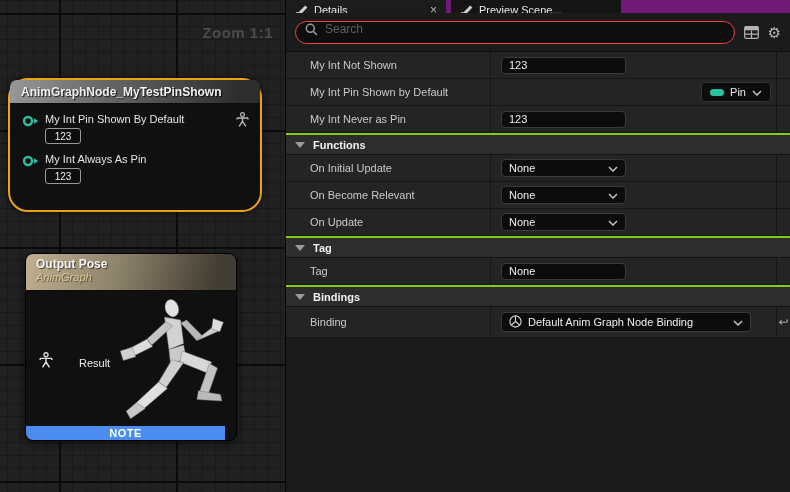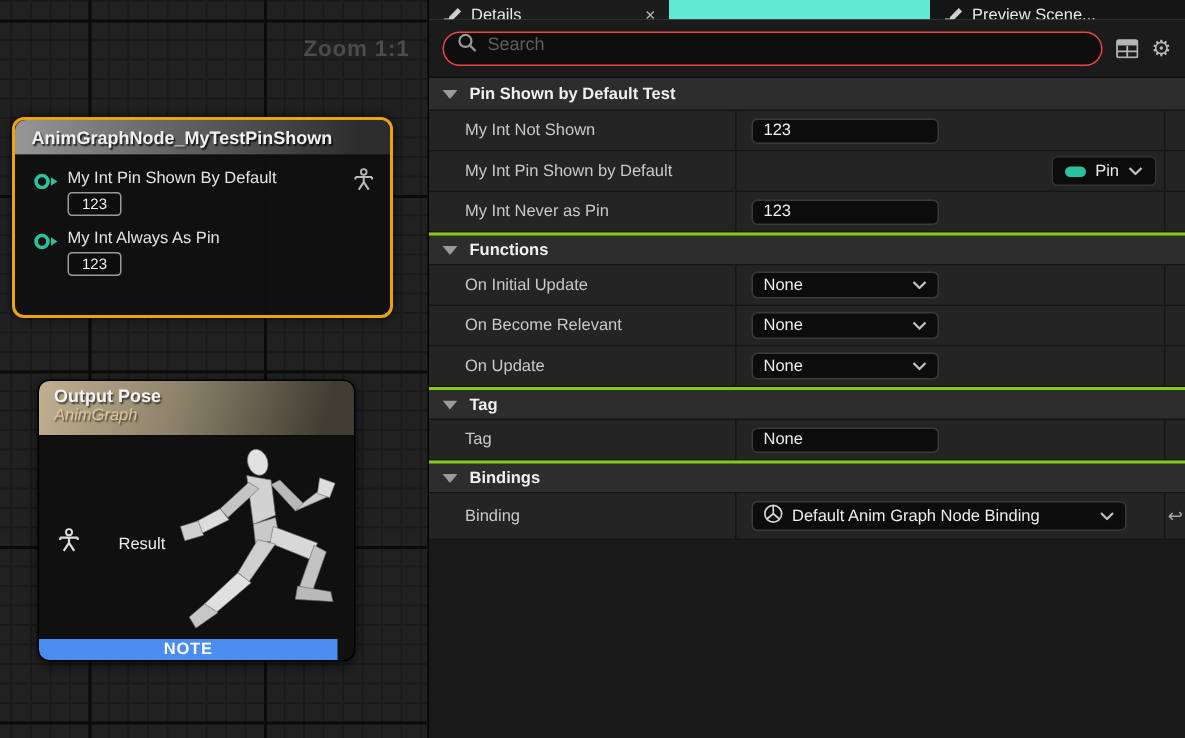--- a/index.html
+++ b/index.html
@@ -14,21 +14,21 @@
     background-image:
       linear-gradient(#0b0b0b 2px, transparent 2px),
       linear-gradient(90deg,#0b0b0b 2px, transparent 2px),
       linear-gradient(#1a1a1a 1px, transparent 1px),
       linear-gradient(90deg,#1a1a1a 1px, transparent 1px);
     background-size:117px 117px,117px 117px,13px 13px,13px 13px;
     background-position:0 13px,59px 0,0 0,7px 0;
   }
   .zoom-label { position:absolute; top:24px; right:12px; font-size:15px; font-weight:bold; color:#4c4c4c; letter-spacing:.5px; }
 
-  .node { position:absolute; border-radius:8px; }
+  .node { position:absolute; border-radius:20px; }
   .node1 {
     left:8px; top:78px; width:254px; height:134px;
     background:rgba(16,16,16,.95);
     border:2px solid #eda20f;
     box-shadow:0 0 7px rgba(0,0,0,.7);
   }
   .n1-title {
     height:24px; border-radius:7px 7px 0 0;
     background:linear-gradient(90deg,#979797 0%,#6b6b6b 35%,#2d2d2d 92%);
     display:flex; align-items:center; padding:0 11px;
@@ -62,21 +62,21 @@
   .result-row { position:absolute; left:12px; top:98px; display:flex; align-items:center; gap:25px; }
   .result-row span.lbl { font-size:11px; color:#ececec; }
   .note-bar {
     position:absolute; left:0; right:11px; bottom:0; height:14px;
     background:#4a8cf0; color:#fff; font-size:11px; font-weight:bold;
     text-align:center; line-height:14px; letter-spacing:.5px;
   }
 
   
   .details { position:relative; width:505px; height:492px; background:#1a1a1a; border-left:1px solid #060606; display:flex; flex-direction:column; }
-  .tabbar { height:13px; background:#5eead4; display:flex; overflow:hidden; flex:0 0 13px;justify-content:space-between; }
+  .tabbar { height:13px; background:#701a75; display:flex; overflow:hidden; flex:0 0 13px; }
   .tab { display:flex; align-items:center; gap:6px; padding:0 9px; font-size:11px; color:#e8e8e8; height:20px; }
   .tab.active { background:#1c1c1c; width:160px; }
   .tab.preview { background:#151515; margin-left:5px; width:170px; }
   .tab .grow { flex:1; }
   .tab-close { color:#b5b5b5; font-size:12px; cursor:pointer; }
   .tab-ic { line-height:0; }
 
   .searchrow { height:39px; flex:0 0 39px; background:#1b1b1b; display:flex; align-items:center; padding:0 9px; gap:9px; border-bottom:1px solid #101010; }
   .searchbox { flex:1; height:23px; background:#0e0e0e; border:1px solid #ef4444; border-radius:12px; display:flex; align-items:flex-start; padding:0 9px; gap:7px; }
   .searchbox input { flex:1; background:transparent; border:0; outline:none; color:#dcdcdc; font-size:12px; font-family:"Liberation Sans",sans-serif; }
@@ -238,26 +238,20 @@
       <span class="icon-btn">
         <svg width="15" height="13" viewBox="0 0 15 13">
             <rect x="0.7" y="0.7" width="13.6" height="11.6" rx="1.2" fill="none" stroke="#b5b5b5" stroke-width="1.2"></rect>
             <rect x="0.7" y="0.7" width="13.6" height="3.6" fill="#b5b5b5"></rect>
             <path d="M7.5 4.5V12M1 8.2h13" stroke="#b5b5b5" stroke-width="1.2"></path>
           </svg>
       </span>
       <span class="icon-btn gear">⚙</span>
     </div>
 
-    <div class="sec">
-      <span class="tri"><svg width="10" height="6">
-            <path d="M0 0h10L5 6z" fill="#9a9a9a"></path>
-          </svg></span>
-      <span class="sec-title">Pin Shown by Default Test</span>
-    </div>
     <div class="row">
       <div class="pname">
           <span>My Int Not Shown</span>
         </div>
       <div class="pval">
         <input class="txt" value="123" style="">
       </div>
       <div class="pextra"></div>
     </div>
     <div class="row">

